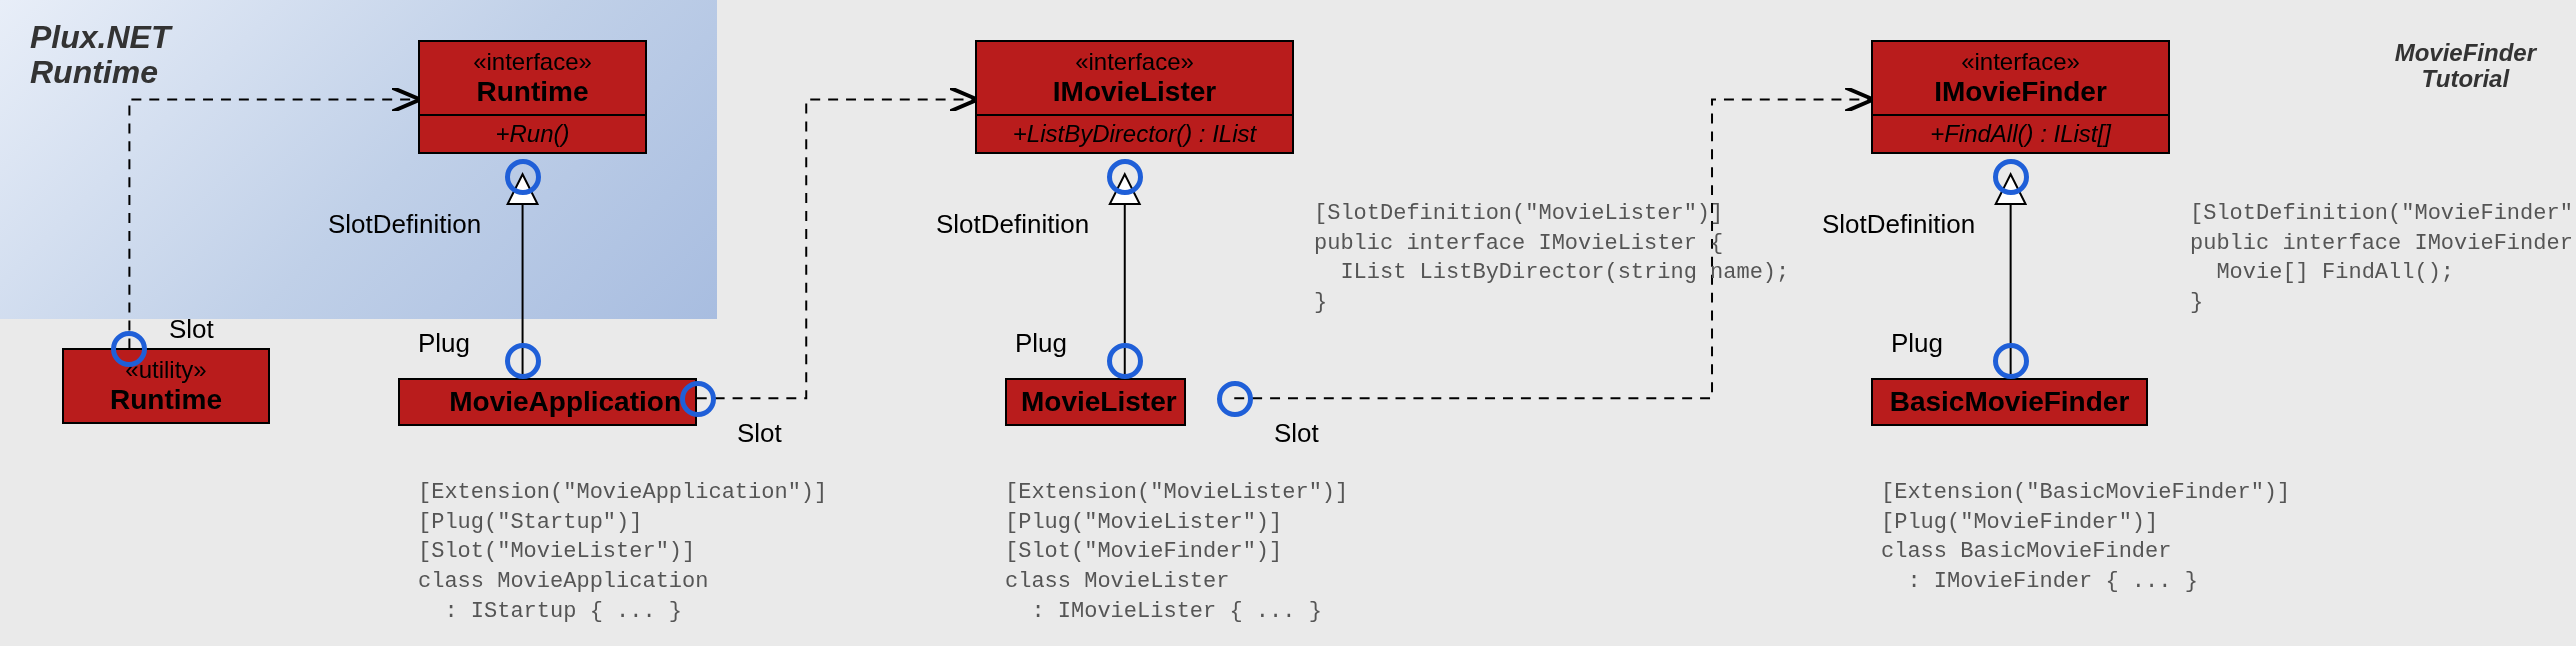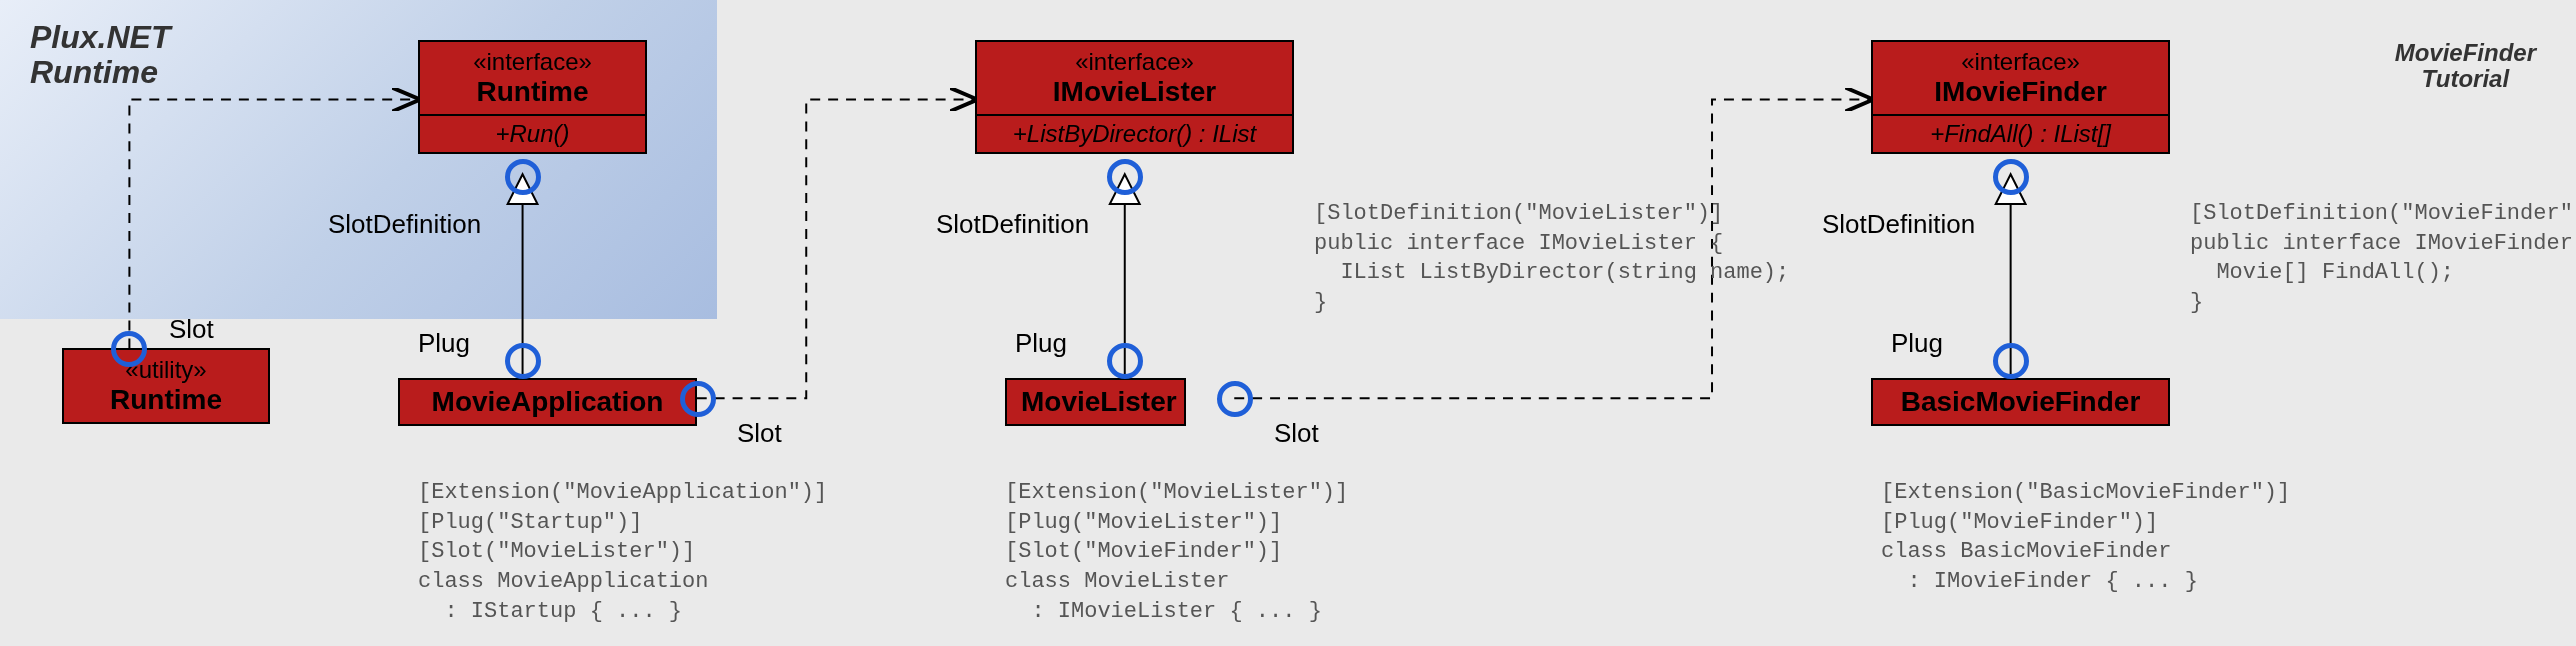--- a/index.html
+++ b/index.html
@@ -141,33 +141,33 @@
 </div>
 
 <div class="uml-box" style="left:1871px; top:40px; width:299px;">
   <div class="head">
     <div class="stereo">«interface»</div>
     <div class="cname">IMovieFinder</div>
   </div>
   <div class="compartment"><span class="op">+FindAll() : IList[]</span></div>
 </div>
 
-<div class="uml-box" style="left:398px; top:378px; width:299px;">
+<div class="uml-box" style="left:398px; top:378px; width:299px;text-align:right;">
   <div class="head">
       <div class="cname">MovieApplication</div>
     </div>
 </div>
 
 <div class="uml-box" style="left:1005px; top:378px; width:181px;">
   <div class="head">
       <div class="cname">MovieLister</div>
     </div>
 </div>
 
-<div class="uml-box" style="left:1871px; top:378px; width:299px;">
+<div class="uml-box" style="left:1871px; top:378px; width:277px;">
   <div class="head">
       <div class="cname">BasicMovieFinder</div>
     </div>
 </div>
 
 <div class="label" style="left:169px; top:314px;">Slot</div>
 <div class="label" style="left:328px; top:209px;">SlotDefinition</div>
 <div class="label" style="left:418px; top:328px;">Plug</div>
 <div class="label" style="left:737px; top:418px;">Slot</div>
 

